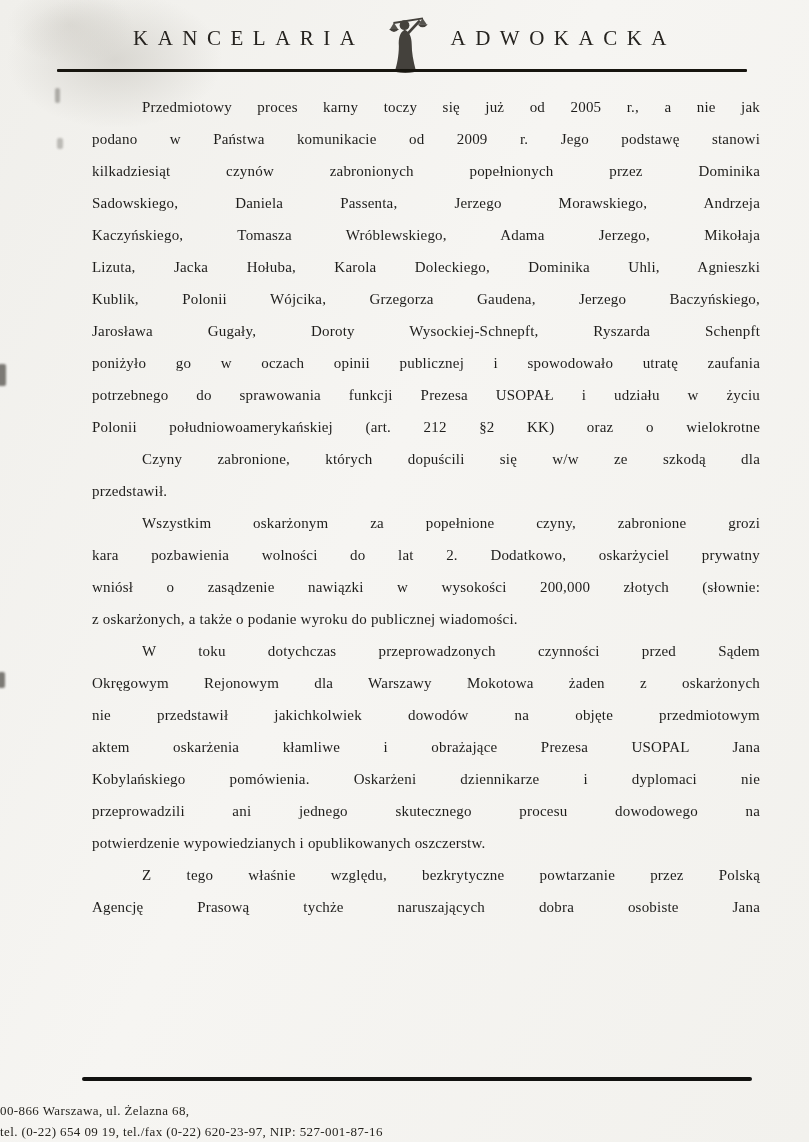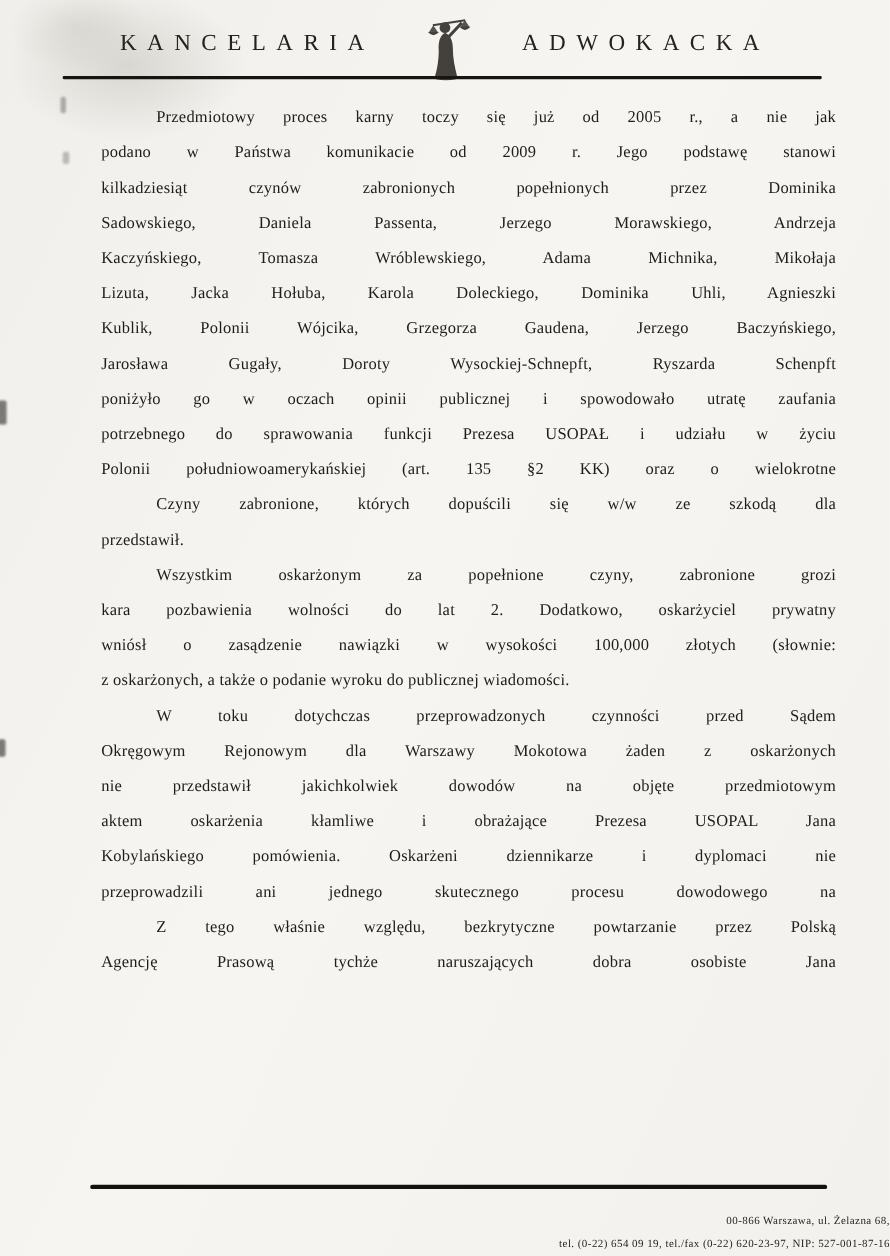--- a/index.html
+++ b/index.html
@@ -9,39 +9,39 @@
     position:relative; width:809px; height:1142px; overflow:hidden;
     background:
       radial-gradient(ellipse 150px 95px at 115px 60px, rgba(186,183,175,0.45), rgba(186,183,175,0) 72%),
       radial-gradient(ellipse 90px 55px at 70px 25px, rgba(200,197,190,0.4), rgba(200,197,190,0) 70%),
       linear-gradient(115deg, #f0efeb, #f6f5f2 45%, #f2f1ed 100%);
     color:#1d1c1a;
   }
 
   
   .hdr { position:absolute; top:10px; left:0; right:0; height:62px;
-         display:flex; justify-content:center; align-items:flex-start; gap:40px; }
+         display:flex; justify-content:center; align-items:flex-start; gap:16px; }
   .hdr-text { font-size:21px; letter-spacing:9.5px; color:#26231f; padding-top:16px; white-space:nowrap; }
   .logo { width:54px; height:62px; display:block; margin-top:2px; }
   .hdr-rule { position:absolute; top:69px; left:57px; width:690px; height:3px;
               background:#17150f; border-radius:1px; }
 
   
   .doc { position:absolute; top:91px; left:92px; width:668px;
          font-size:15px; line-height:32px; letter-spacing:0.2px; color:#1e1d1b; }
   .para { margin:0; }
   .line { text-align:justify; text-align-last:justify; min-height:32px; }
   .line.pfirst { text-indent:50px; }
   .line.plast { text-align-last:left; }
 
   
   .ftr-rule { position:absolute; top:1077px; left:82px; width:670px; height:4px;
               background:#121210; border-radius:2px; }
-  .ftr { position:absolute; top:1100px; left:0; right:0; text-align:right;
-         font-size:10px; line-height:21px; color:#26241f; letter-spacing:0.4px; }
+  .ftr { position:absolute; top:1100px; left:0; right:0; text-align:left;
+         font-size:13px; line-height:21px; color:#26241f; letter-spacing:0.4px; }
 
   
   .speck { position:absolute; background:rgba(84,82,76,0.75); filter:blur(1px); border-radius:2px; }
   .sp1 { left:-2px; top:364px; width:8px; height:22px; }
   .sp2 { left:-2px; top:672px; width:7px; height:16px; }
   .sp3 { left:55px; top:88px; width:5px; height:15px; opacity:.55; }
   .sp4 { left:57px; top:138px; width:6px; height:11px; opacity:.45; }
 </style>
 </head>
 <body>
@@ -73,45 +73,46 @@
     <span class="hdr-text">ADWOKACKA</span>
   </header>
   <div class="hdr-rule"></div>
 
   <main class="doc">
       <div class="para">
         <div class="line pfirst">Przedmiotowy proces karny toczy się już od 2005 r., a nie jak</div>
         <div class="line">podano w Państwa komunikacie od 2009 r. Jego podstawę stanowi</div>
         <div class="line">kilkadziesiąt czynów zabronionych popełnionych przez Dominika</div>
         <div class="line">Sadowskiego, Daniela Passenta, Jerzego Morawskiego, Andrzeja</div>
-        <div class="line">Kaczyńskiego, Tomasza Wróblewskiego, Adama Michnika, Mikołaja</div>
+        <div class="line">Kaczyńskiego, Tomasza Wróblewskiego, Adama Jerzego, Mikołaja</div>
         <div class="line">Lizuta, Jacka Hołuba, Karola Doleckiego, Dominika Uhli, Agnieszki</div>
         <div class="line">Kublik, Polonii Wójcika, Grzegorza Gaudena, Jerzego Baczyńskiego,</div>
         <div class="line">Jarosława Gugały, Doroty Wysockiej-Schnepft, Ryszarda Schenpft</div>
         <div class="line">poniżyło go w oczach opinii publicznej i spowodowało utratę zaufania</div>
         <div class="line">potrzebnego do sprawowania funkcji Prezesa USOPAŁ i udziału w życiu</div>
-        <div class="line">Polonii południowoamerykańskiej (art. 135 §2 KK) oraz o wielokrotne</div>
+        <div class="line">Polonii południowoamerykańskiej (art. 212 §2 KK) oraz o wielokrotne</div>
       </div>
       <div class="para">
         <div class="line pfirst">Czyny zabronione, których dopuścili się w/w ze szkodą dla</div>
         <div class="line plast">przedstawił.</div>
       </div>
       <div class="para">
         <div class="line pfirst">Wszystkim oskarżonym za popełnione czyny, zabronione grozi</div>
         <div class="line">kara pozbawienia wolności do lat 2. Dodatkowo, oskarżyciel prywatny</div>
-        <div class="line">wniósł o zasądzenie nawiązki w wysokości 100,000 złotych (słownie:</div>
+        <div class="line">wniósł o zasądzenie nawiązki w wysokości 200,000 złotych (słownie:</div>
         <div class="line plast">z oskarżonych, a także o podanie wyroku do publicznej wiadomości.</div>
       </div>
       <div class="para">
         <div class="line pfirst">W toku dotychczas przeprowadzonych czynności przed Sądem</div>
         <div class="line">Okręgowym Rejonowym dla Warszawy Mokotowa żaden z oskarżonych</div>
         <div class="line">nie przedstawił jakichkolwiek dowodów na objęte przedmiotowym</div>
         <div class="line">aktem oskarżenia kłamliwe i obrażające Prezesa USOPAL Jana</div>
         <div class="line">Kobylańskiego pomówienia. Oskarżeni dziennikarze i dyplomaci nie</div>
         <div class="line">przeprowadzili ani jednego skutecznego procesu dowodowego na</div>
+        <div class="line plast">potwierdzenie wypowiedzianych i opublikowanych oszczerstw.</div>
       </div>
       <div class="para">
         <div class="line pfirst">Z tego właśnie względu, bezkrytyczne powtarzanie przez Polską</div>
         <div class="line">Agencję Prasową tychże naruszających dobra osobiste Jana</div>
       </div>
     </main>
 
   <div class="ftr-rule"></div>
   <footer class="ftr">
     <div>00-866 Warszawa, ul. Żelazna 68,</div>

